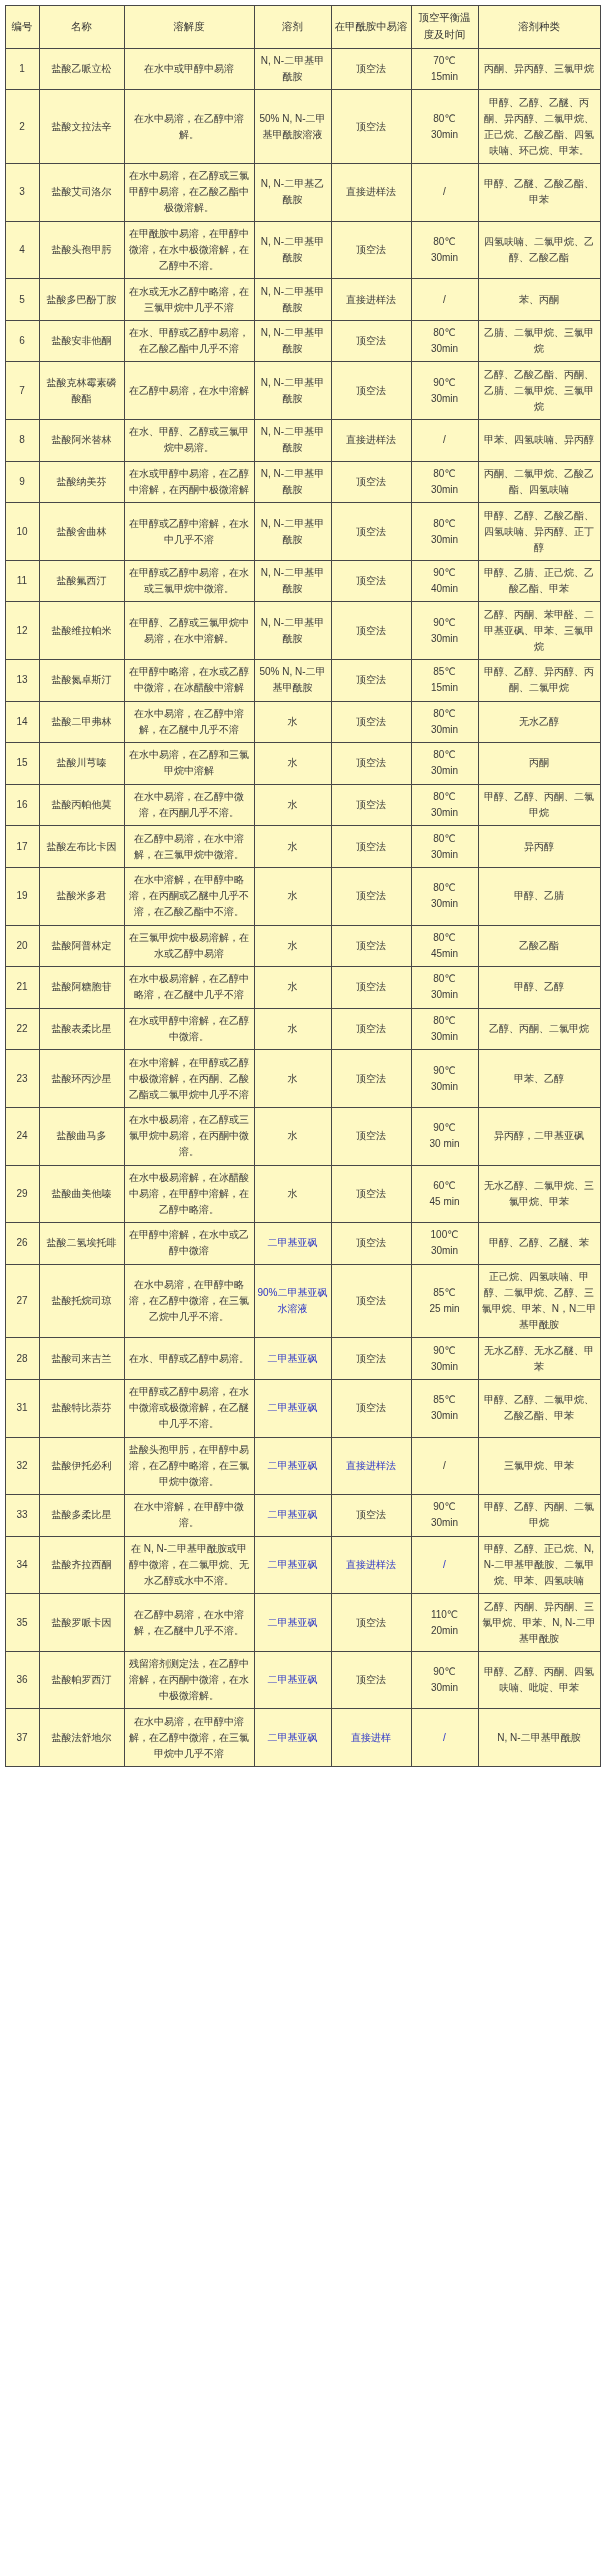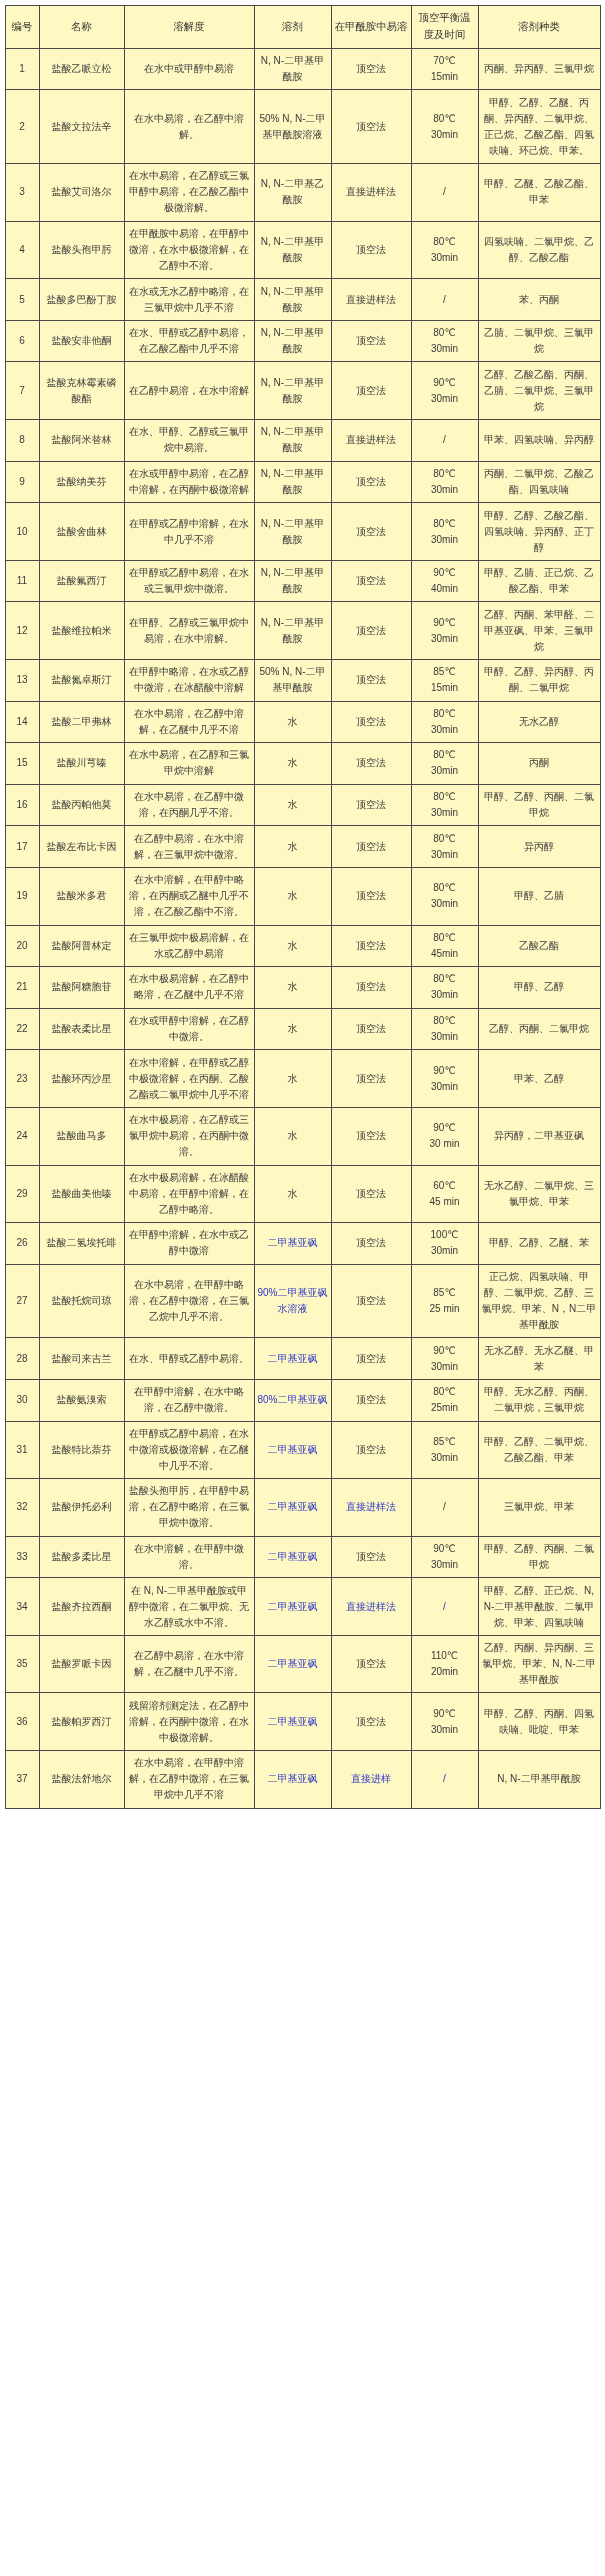--- a/index.html
+++ b/index.html
@@ -300,30 +300,20 @@
         <td>28</td>
         <td>盐酸司来吉兰</td>
         <td>在水、甲醇或乙醇中易溶。</td>
         <td class="blue">二甲基亚砜</td>
         <td>顶空法</td>
         <td class="pre">90℃
 30min</td>
         <td>无水乙醇、无水乙醚、甲苯</td>
       </tr>
       <tr>
-        <td>30</td>
-        <td>盐酸氨溴索</td>
-        <td>在甲醇中溶解，在水中略溶，在乙醇中微溶。</td>
-        <td class="blue">80%二甲基亚砜</td>
-        <td>顶空法</td>
-        <td class="pre">80℃
-25min</td>
-        <td>甲醇、无水乙醇、丙酮、二氯甲烷，三氯甲烷</td>
-      </tr>
-      <tr>
         <td>31</td>
         <td>盐酸特比萘芬</td>
         <td>在甲醇或乙醇中易溶，在水中微溶或极微溶解，在乙醚中几乎不溶。</td>
         <td class="blue">二甲基亚砜</td>
         <td>顶空法</td>
         <td class="pre">85℃
 30min</td>
         <td>甲醇、乙醇、二氯甲烷、乙酸乙酯、甲苯</td>
       </tr>
       <tr>

